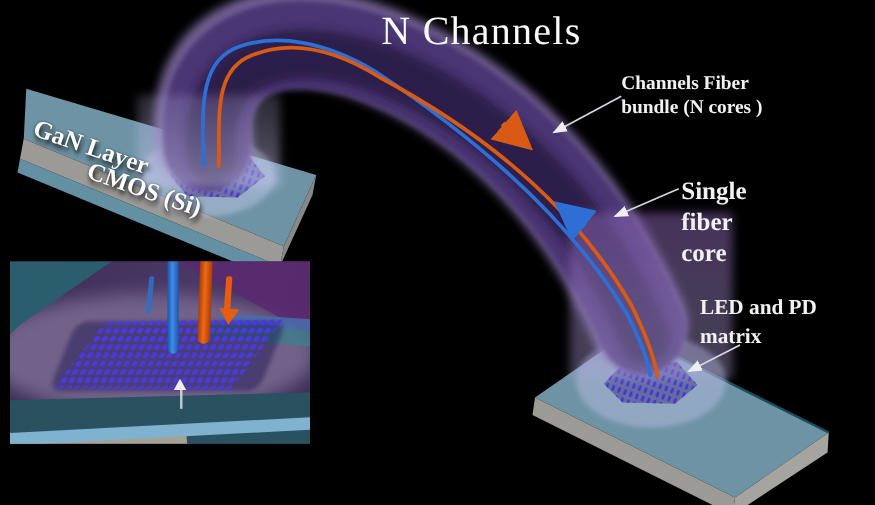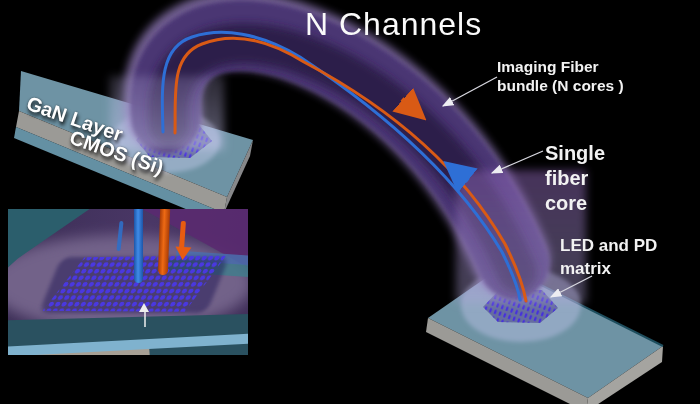--- a/index.html
+++ b/index.html
@@ -1,17 +1,17 @@
 <!DOCTYPE html>
 <html><head>
 <meta charset="utf-8">
 <style>
   html,body{margin:0;padding:0;background:#000;}
   .stage{position:relative;width:700px;height:404px;background:#000;overflow:hidden;
-         font-family:Liberation Sans, sans-serif;}
+         font-family:Liberation Serif, serif;}
   .stage svg{position:absolute;left:0;top:0;}
   .txt{position:absolute;color:#f2f2f2;white-space:pre-line;}
   .title{left:305px;top:6px;font-size:32px;font-weight:400;letter-spacing:1px;color:#fafafa;}
   .lbl{font-weight:700;}
   .lbl-bundle{left:497px;top:57px;font-size:15.5px;line-height:19px;}
   .lbl-single{left:545px;top:141px;font-size:20px;line-height:25px;}
   .lbl-matrix{left:560px;top:234px;font-size:17px;line-height:23px;}
   .chiplbl{position:absolute;color:#fff;font-weight:700;transform-origin:0 0;
            text-shadow:2px 3px 4px rgba(0,0,0,.8),0 0 2px rgba(0,0,0,.5);}
   .gan{left:31px;top:92px;font-size:20px;transform:rotate(19deg);}
@@ -132,21 +132,21 @@
   <path d="M 468,181 L 452,168" stroke-width="4.5" fill="none" marker-end="url(#ba)" stroke="#2e6fd6"></path>
 
   <g stroke="#d8d8e0" stroke-width="1.3" fill="none">
     <path d="M 497,77 L 443,106" marker-end="url(#wa)"></path>
     <path d="M 543,151 L 492,173" marker-end="url(#wa)"></path>
     <path d="M 592,276 L 551,297" marker-end="url(#wa)"></path>
   </g>
 </svg>
 
 <div class="txt title">N Channels</div>
-<div class="txt lbl lbl-bundle">Imaging Fiber
+<div class="txt lbl lbl-bundle">Channels Fiber
 bundle (N cores )</div>
 <div class="txt lbl lbl-single">Single
 fiber
 core</div>
 <div class="txt lbl lbl-matrix">LED and PD
 matrix</div>
 <div class="chiplbl gan">GaN Layer</div>
 <div class="chiplbl cmos">CMOS (Si)</div>
 
 <div class="inset">

